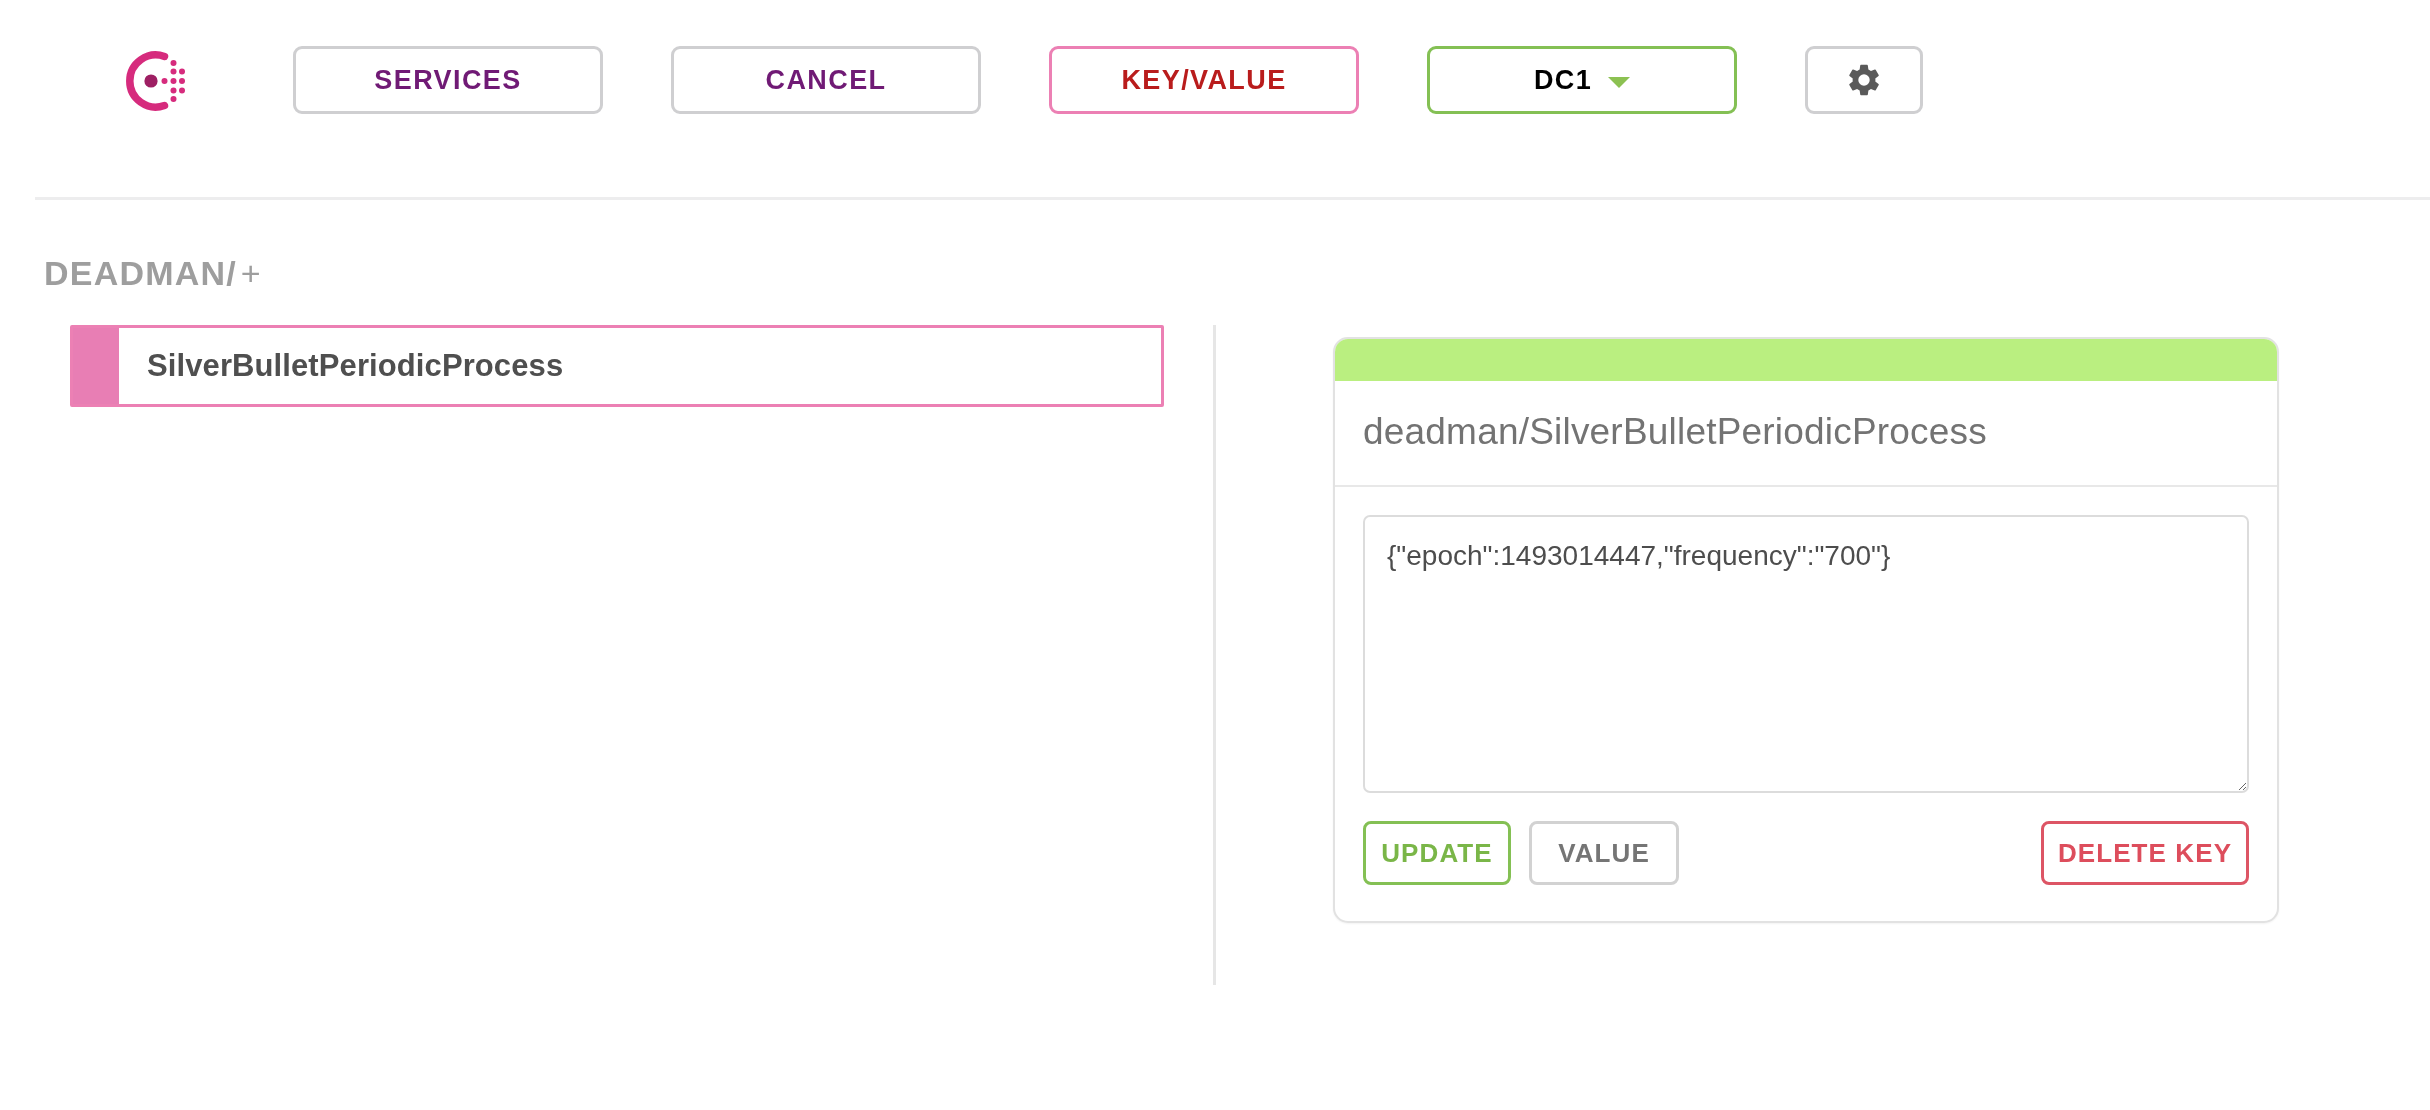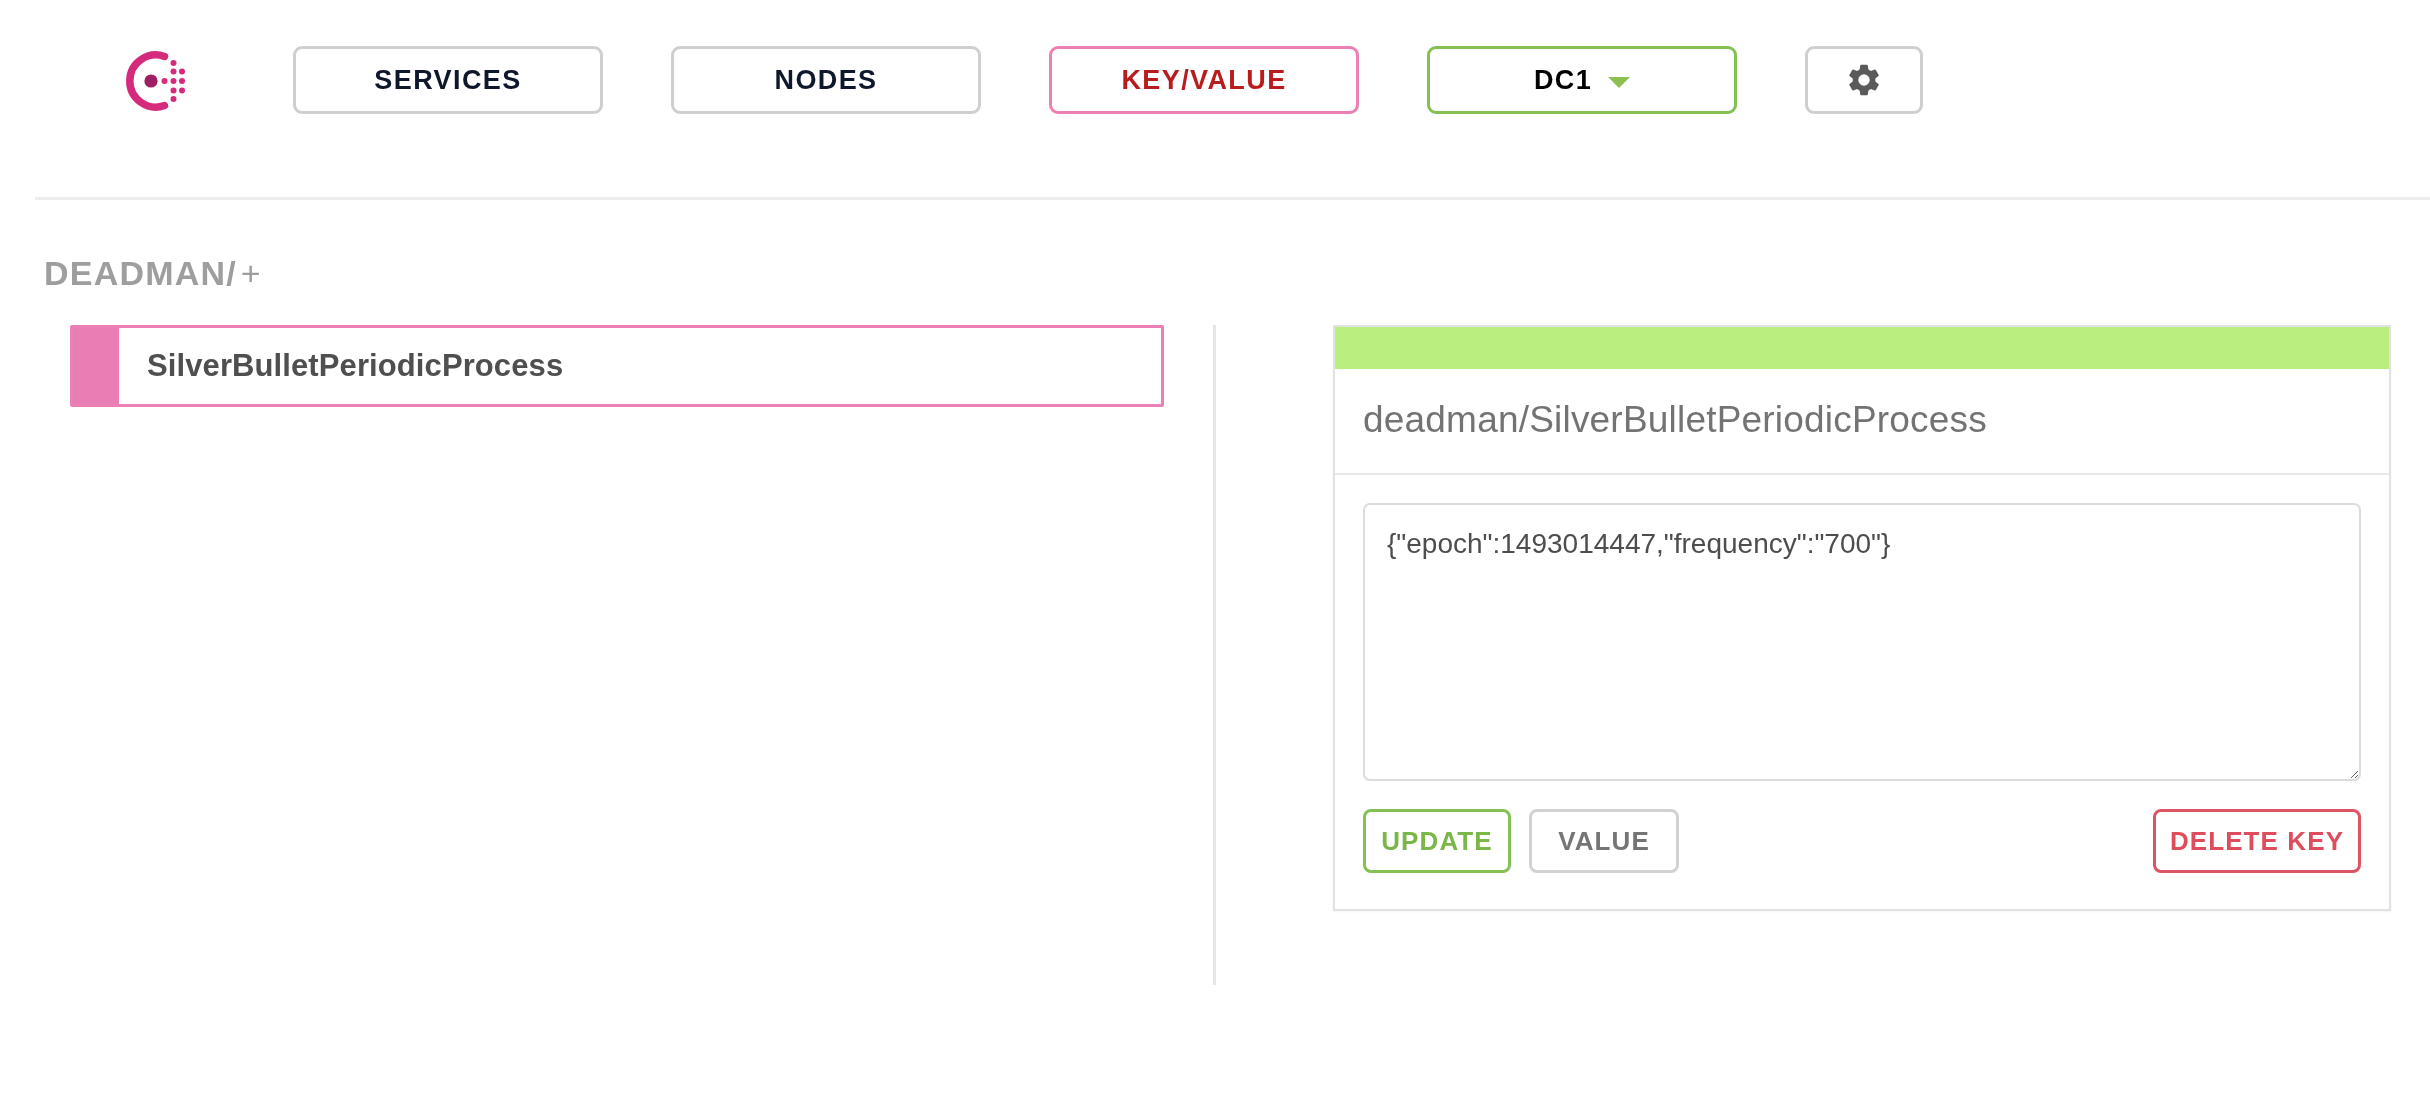--- a/index.html
+++ b/index.html
@@ -39,21 +39,21 @@
     display: flex;
     align-items: center;
     margin-left: 103px;
   }
   .nav-btn {
     height: 68px;
     min-width: 310px;
     border: 3px solid #cfcfd1;
     border-radius: 9px;
     background: #ffffff;
-    color: #0f172a;
+    color: #701a75;
     font-size: 27px;
     font-weight: bold;
     letter-spacing: 1.4px;
     display: flex;
     align-items: center;
     justify-content: center;
     margin-right: 68px;
     cursor: pointer;
     font-family: "Liberation Sans", sans-serif;
     padding: 0 20px;
@@ -155,26 +155,27 @@
   .kv-list-item .label {
     margin-left: 74px;
     font-size: 31px;
     font-weight: bold;
     color: #4f4f4f;
     letter-spacing: 0.1px;
   }
 
   
   .card {
-    width: 1058px;
+    width: 946px;
     border: 2px solid #e2e2e2;
-    border-radius: 0;
+    border-radius: 15px;
     background: #ffffff;
     box-shadow: 0 1px 2px rgba(0,0,0,0.05);
     overflow: hidden;
+    margin-top: 12px;
   }
   .card-flag {
     height: 42px;
     background: #baef80;
   }
   .card-header {
     border-bottom: 2px solid #e8e8e8;
     padding: 30px 28px 32px 28px;
   }
   .card-title {
@@ -257,21 +258,21 @@
         <circle cx="53.5" cy="17.0" r="3.0" fill="#d62b7d"></circle>
         <circle cx="53.5" cy="53.0" r="3.0" fill="#d62b7d"></circle>
       </svg>
     </div>
 
     <div class="nav-buttons">
       <div class="nav-btn">
         <span>SERVICES</span>
       </div>
       <div class="nav-btn">
-        <span>NODES</span>
+        <span>CANCEL</span>
       </div>
       <div class="nav-btn active-pink">
         <span>KEY/VALUE</span>
       </div>
       <div class="nav-btn dc">
         <span>DC1</span>
         <span class="caret"></span>
       </div>
       <div class="nav-btn gear">
         <span class="gear-icon">

